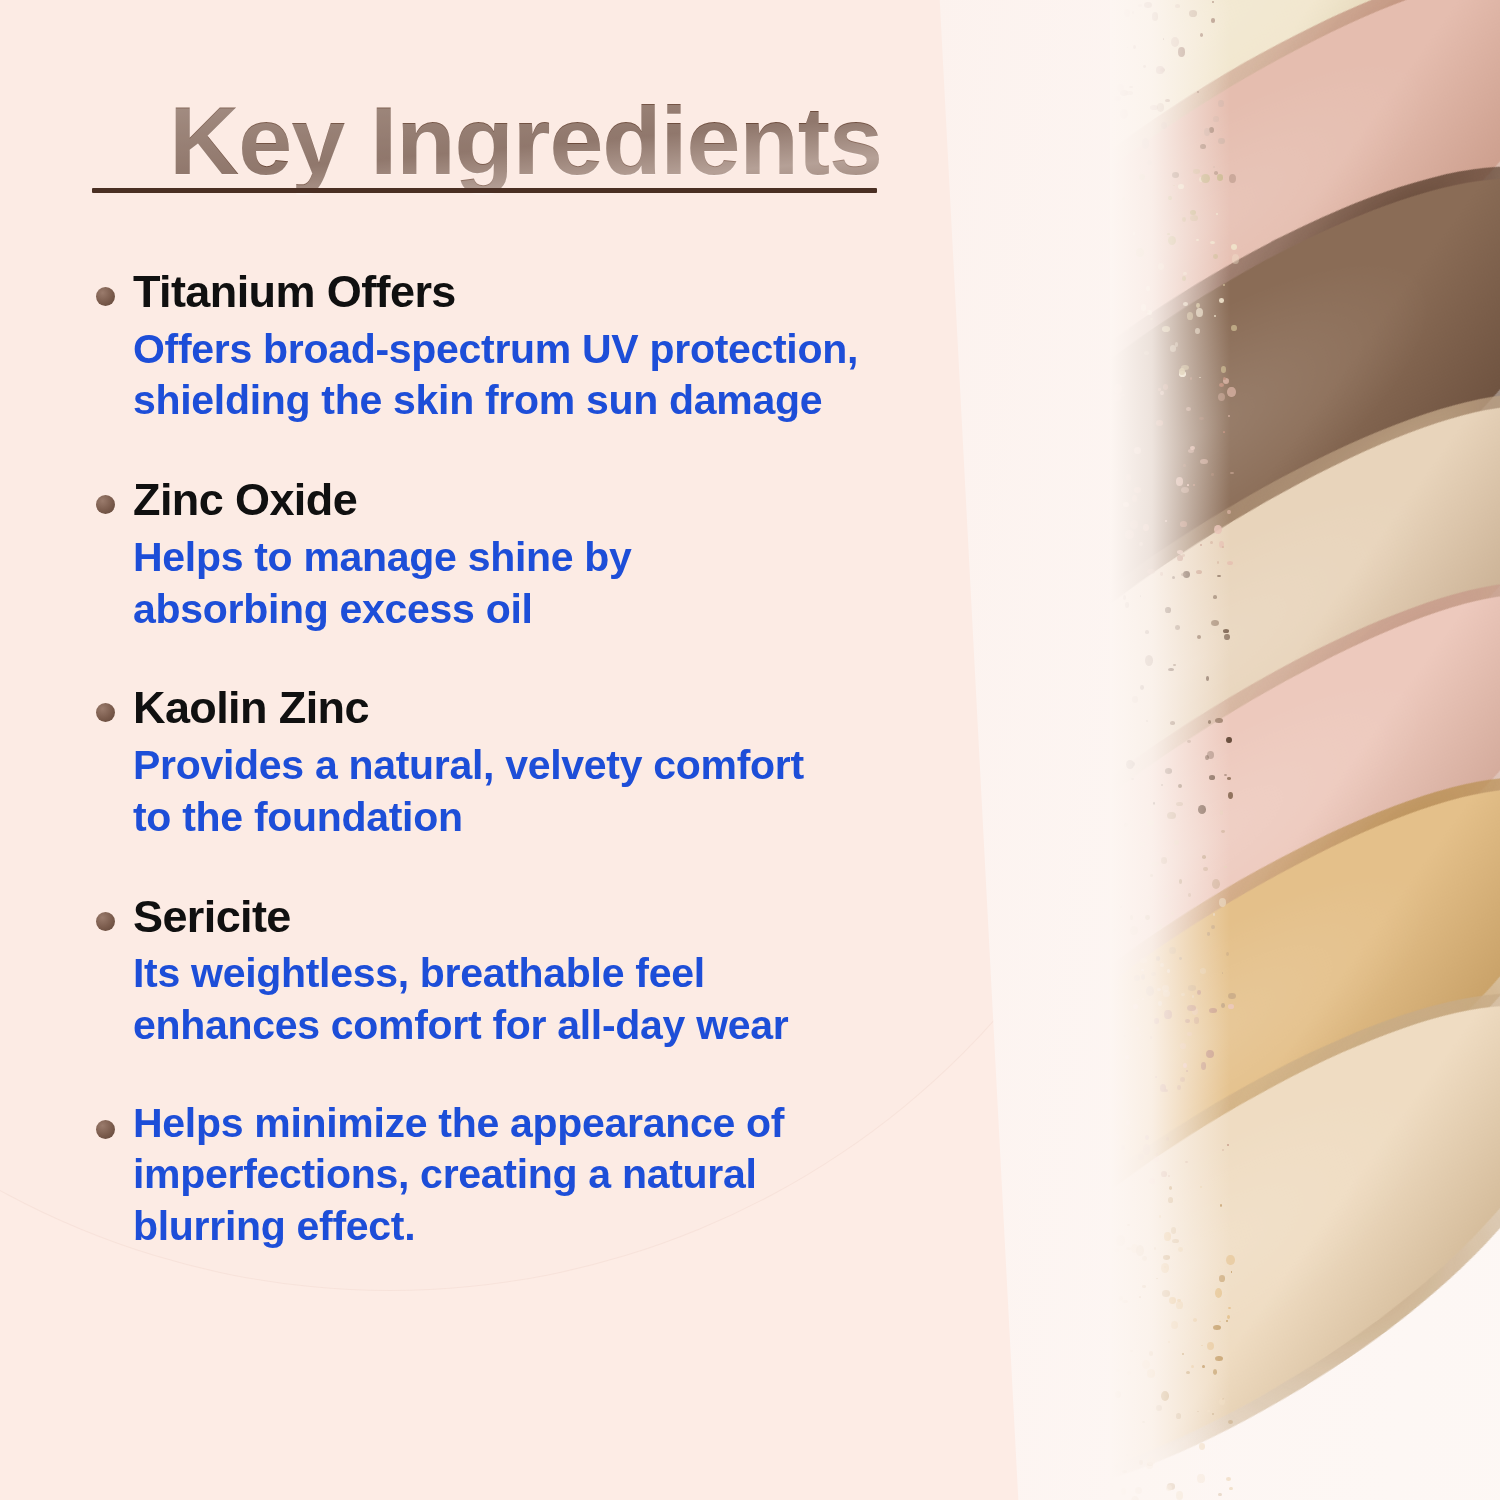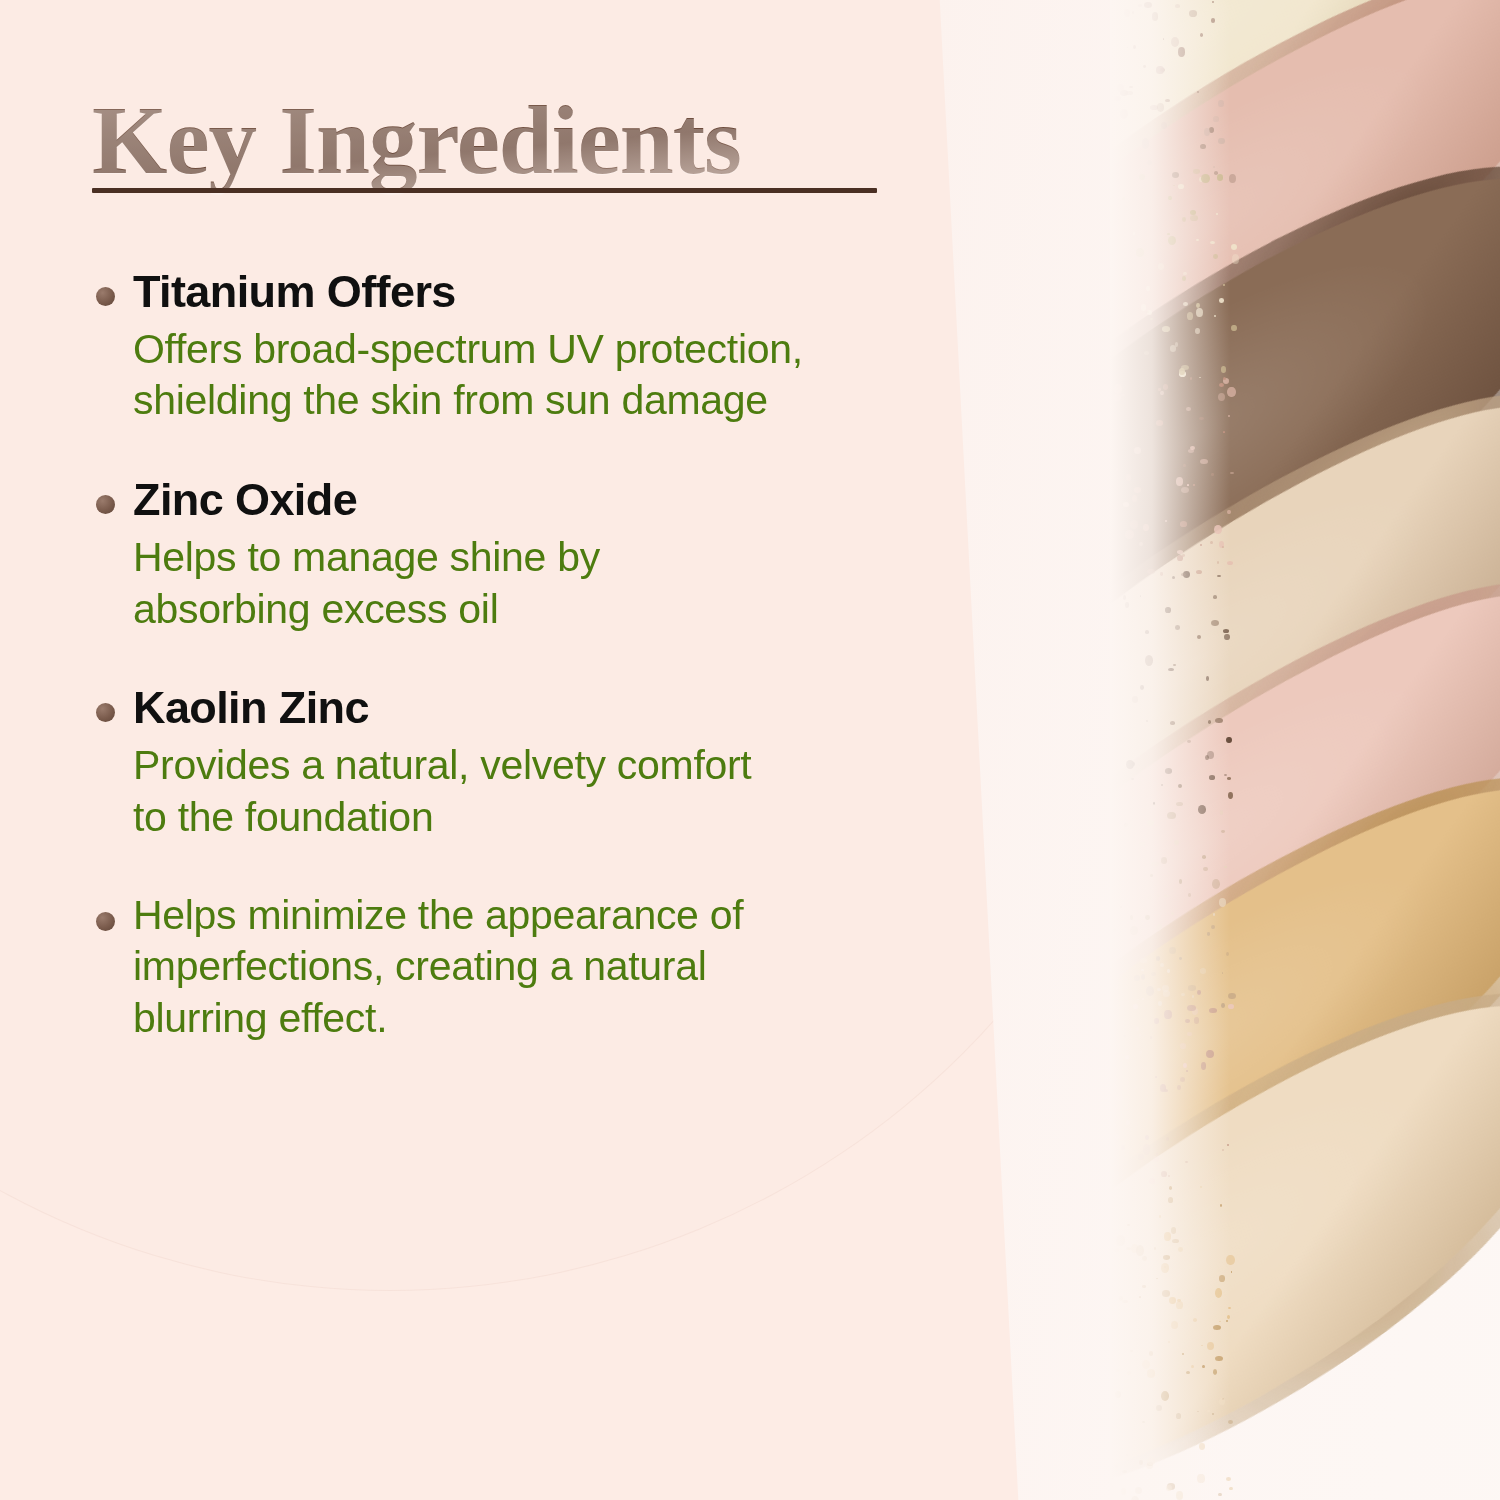--- a/index.html
+++ b/index.html
@@ -80,32 +80,33 @@
   
   .content {
     position:absolute;
     left:0; top:0;
     width:1030px; height:1500px;
     padding:92px 0 0 92px;
   }
 
   .title-wrap { position:relative; width:790px; margin-bottom:74px; }
   .title {
-    font-family:Liberation Serif, serif;
+    font-family:Liberation Sans, sans-serif;
     font-weight:700;
     font-size:97px;
     line-height:1.02;
     letter-spacing:-1px;
     background:linear-gradient(175deg,#8d7063 0%,#7b5c4d 26%,#6b4a3b 55%,#9d8174 80%,#7a5a4b 100%);
     -webkit-background-clip:text;
     background-clip:text;
     color:transparent;
     -webkit-text-fill-color:transparent;
     text-shadow:0 1px 0 rgba(255,255,255,.25);
     white-space:nowrap;
+    text-align:right;
   }
   .title-underline {
     position:absolute;
     left:0; bottom:-2px;
     width:785px; height:5px;
     background:#4a2f23;
     border-radius:1px;
   }
 
   .list { list-style:none; }
@@ -123,25 +124,25 @@
     font-family:"Liberation Sans", sans-serif;
     font-weight:700;
     font-size:45px;
     line-height:1.22;
     letter-spacing:-0.6px;
     color:#101010;
     margin-bottom:4px;
   }
   .item-desc {
     font-family:"Liberation Sans", sans-serif;
-    font-weight:400;
+    font-weight:700;
     font-size:41px;
     line-height:1.26;
     letter-spacing:-0.3px;
-    color:#4d7c0f;
+    color:#1d4ed8;
     white-space:pre-line;
   }
 </style>
 </head>
 <body>
 
 <div class="canvas">
 
   <div class="bg-circle"></div>
   <div class="bg-wash"></div>
@@ -595,20 +596,28 @@
           <span class="bullet"></span>
           <div class="item-body">
             <div class="item-name">Kaolin Zinc</div>
             <div class="item-desc">Provides a natural, velvety comfort
 to the foundation</div>
           </div>
         </li>
         <li class="item">
           <span class="bullet"></span>
           <div class="item-body">
+            <div class="item-name">Sericite</div>
+            <div class="item-desc">Its weightless, breathable feel
+enhances comfort for all-day wear</div>
+          </div>
+        </li>
+        <li class="item">
+          <span class="bullet"></span>
+          <div class="item-body">
             <div class="item-desc">Helps minimize the appearance of
 imperfections, creating a natural
 blurring effect.</div>
           </div>
         </li>
       </ul>
 
   </div>
 </div>
 

